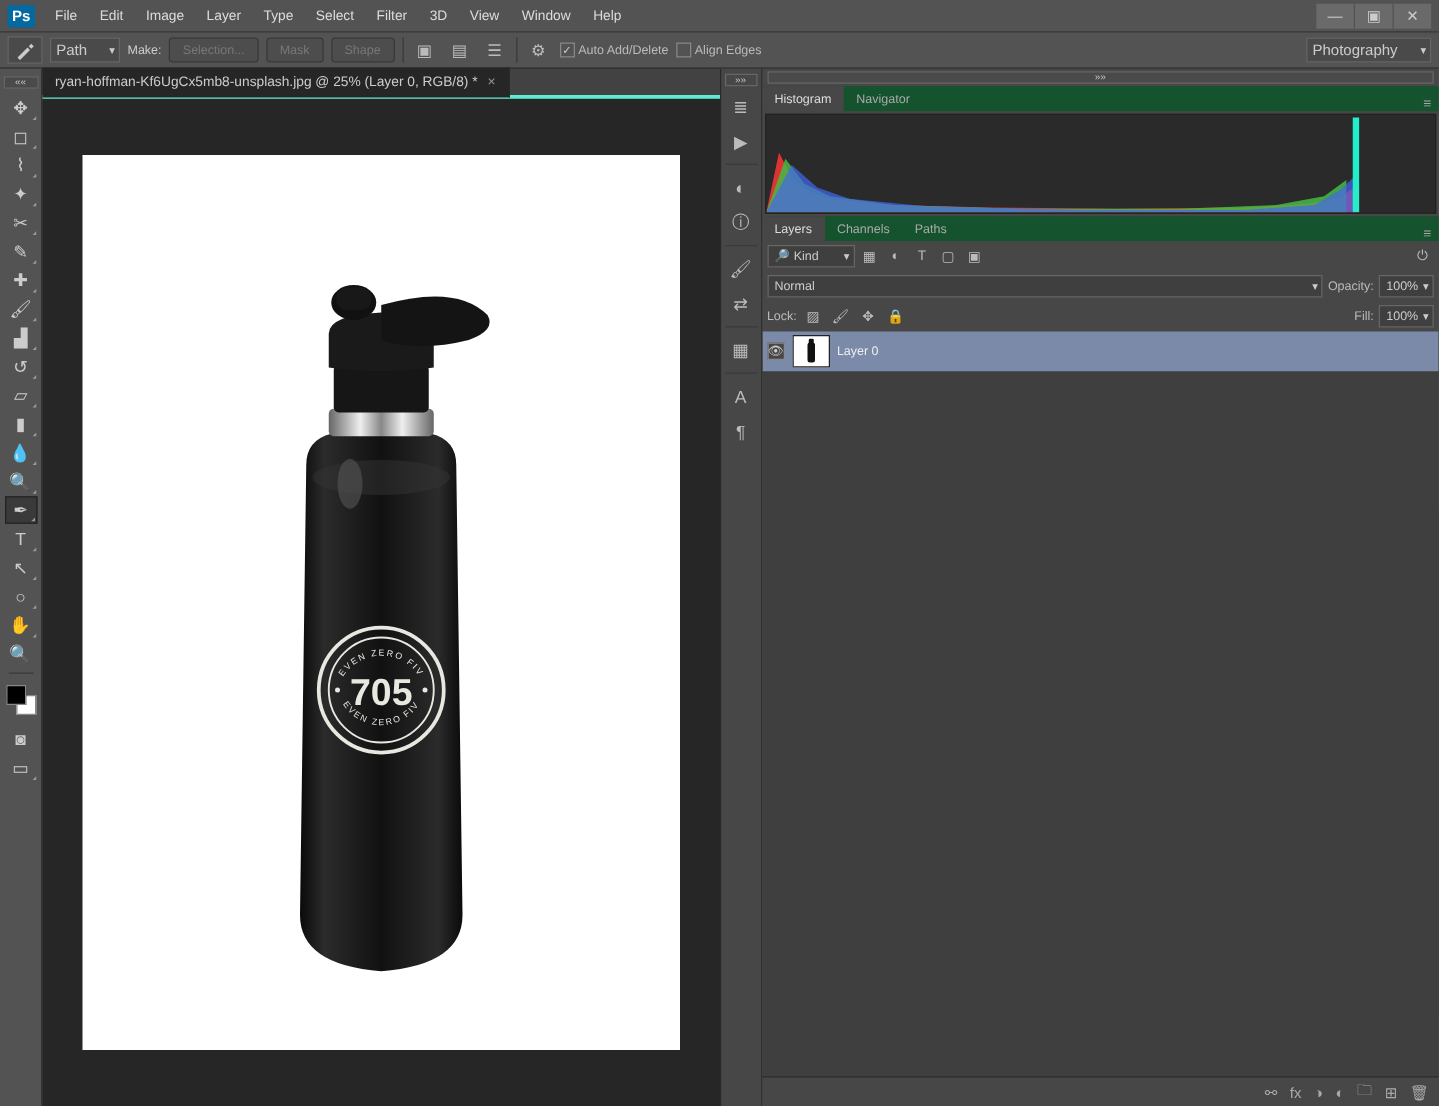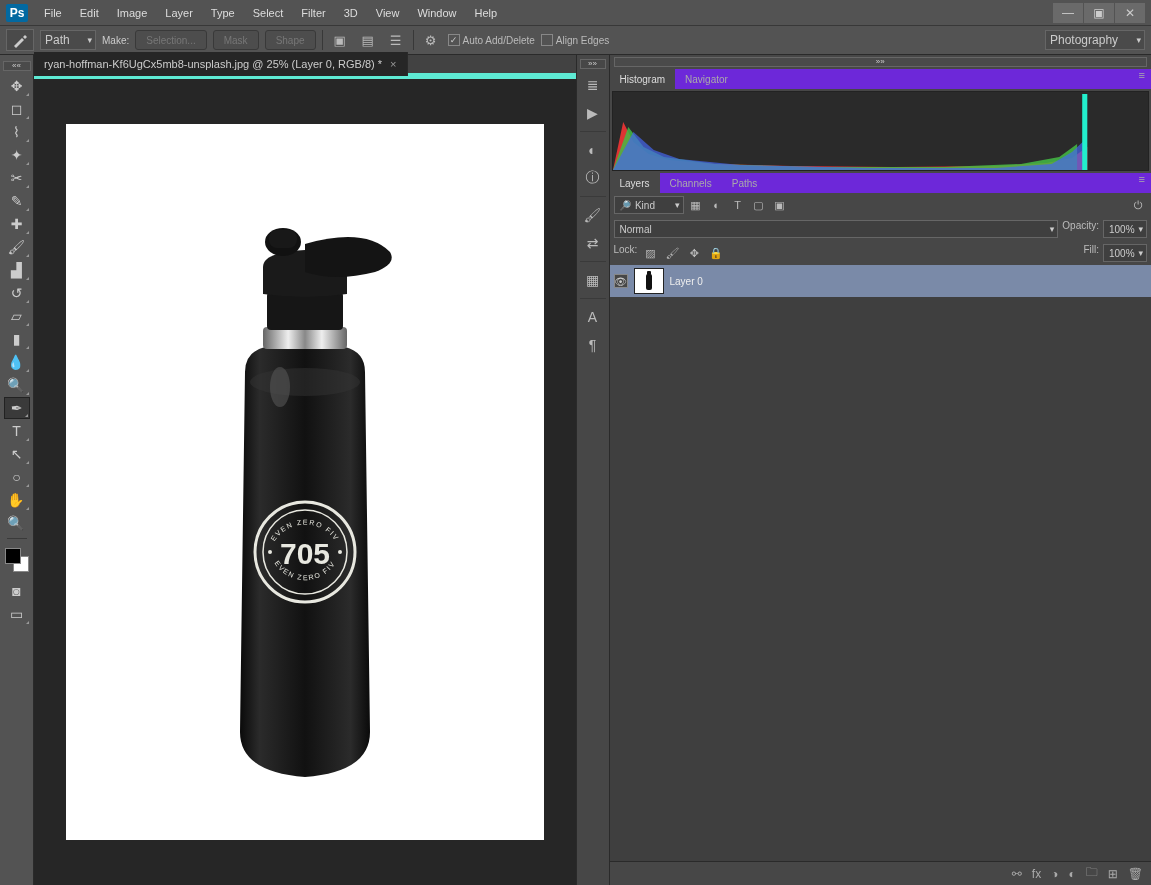--- a/index.html
+++ b/index.html
@@ -21,43 +21,43 @@
 .workspace{display:flex;height:830px}
 .toolbar-col{width:34px;background:#535353;border-right:1px solid #2a2a2a;display:flex;flex-direction:column;align-items:center;padding-top:6px}
 .toolbar-col .collapse{width:28px;height:10px;border:1px solid #666;background:#4a4a4a;font-size:8px;text-align:center;line-height:8px;margin-bottom:4px}
 .tool{width:26px;height:22px;display:flex;align-items:center;justify-content:center;color:#ccc;font-size:14px;cursor:pointer;position:relative;margin-bottom:1px}
 .tool.active{background:#3a3a3a;border:1px solid #222}
 .tool .corner{position:absolute;right:1px;bottom:1px;width:0;height:0;border-left:3px solid transparent;border-bottom:3px solid #999}
 .swatch{width:24px;height:24px;position:relative;margin-top:6px}
 .swatch .fg{width:16px;height:16px;background:#000;border:1px solid #888;position:absolute;top:0;left:0}
 .swatch .bg{width:16px;height:16px;background:#fff;border:1px solid #888;position:absolute;bottom:0;right:0}
 .canvas-area{flex:1;background:#262626;display:flex;flex-direction:column;position:relative}
-.tabbar{height:24px;background:#424242;display:flex;align-items:center;border-bottom:6px solid #5eead4}
+.tabbar{height:24px;background:#424242;display:flex;align-items:center;border-bottom:3px solid #5eead4}
 .doctab{height:24px;background:#262626;padding:0 10px;display:flex;align-items:center;font-size:11px;color:#ccc;border-right:1px solid #2a2a2a;gap:8px}
 .doctab span.x{color:#999;font-size:11px}
 .canvas-wrap{flex:1;display:flex;align-items:center;justify-content:center;overflow:hidden}
 .canvas{width:478px;height:716px;background:#fff;position:relative;overflow:hidden}
 .status{height:24px;background:#424242;border-top:1px solid #2a2a2a;display:flex;align-items:center;padding:0 10px;gap:14px;font-size:10px;color:#ccc}
 .dock{width:34px;background:#474747;border-left:1px solid #2a2a2a;border-right:1px solid #2a2a2a;display:flex;flex-direction:column;align-items:center;padding-top:4px;gap:4px}
 .dock .collapse{width:26px;height:10px;border:1px solid #666;font-size:8px;text-align:center;line-height:8px}
 .dock-icon{width:26px;height:24px;display:flex;align-items:center;justify-content:center;color:#bbb;font-size:14px}
 .dock-sep{width:26px;height:1px;background:#3a3a3a;margin:2px 0}
 .panels{flex:1;display:flex;flex-direction:column;background:#474747}
 .panel-hdr{height:10px;border:1px solid #666;background:#4a4a4a;font-size:8px;text-align:center;line-height:8px;margin:2px 4px}
-.tabrow{height:20px;display:flex;align-items:flex-start;background:#6d28d9}
+.tabrow{height:20px;display:flex;align-items:flex-end;background:#14532d}
 .ptab{height:20px;padding:0 10px;display:flex;align-items:center;font-size:10px;color:#aaa;cursor:pointer}
 .ptab.active{background:#474747;color:#ddd}
 .ptab-menu{margin-left:auto;padding:0 6px;font-size:11px;color:#aaa}
 .histogram{height:80px;background:#2a2a2a;margin:2px;position:relative;border:1px solid #222;overflow:hidden}
 .hist-svg{width:100%;height:100%}
 .layers-opts{display:flex;align-items:center;gap:3px;padding:3px 4px;background:#474747}
 .lsel{height:18px;background:#3f3f3f;border:1px solid #666;color:#ccc;font-size:10px;display:flex;align-items:center;padding:0 14px 0 5px;position:relative}
 .lsel::after{content:"▾";position:absolute;right:3px;font-size:9px}
 .licon{width:18px;height:18px;display:flex;align-items:center;justify-content:center;color:#bbb;font-size:11px}
-.row2{display:flex;padding:3px 4px;gap:4px}
+.row2{display:flex;align-items:center;padding:3px 4px;gap:4px}
 .layer-list{flex:1;background:#3f3f3f;overflow:auto}
 .layer-row{height:32px;display:flex;align-items:center;gap:6px;padding:0 4px}
 .layer-row.selected{background:#7a8aa8}
 .eye{width:14px;height:14px;border:1px solid #888;display:flex;align-items:center;justify-content:center;font-size:10px;color:#ccc;background:#474747}
 .thumb{width:30px;height:26px;border:1px solid #222;background:#fff;display:flex;align-items:center;justify-content:center;font-size:15px;color:#111}
 .layer-name{color:#eee;font-size:10px}
 .layer-footer{height:24px;border-top:1px solid #2a2a2a;display:flex;align-items:center;justify-content:flex-end;gap:10px;padding:0 8px;color:#aaa;font-size:12px;background:#474747}
 .vsep{width:1px;height:20px;background:#383838}
 .small{font-size:10px;color:#bbb}
 

